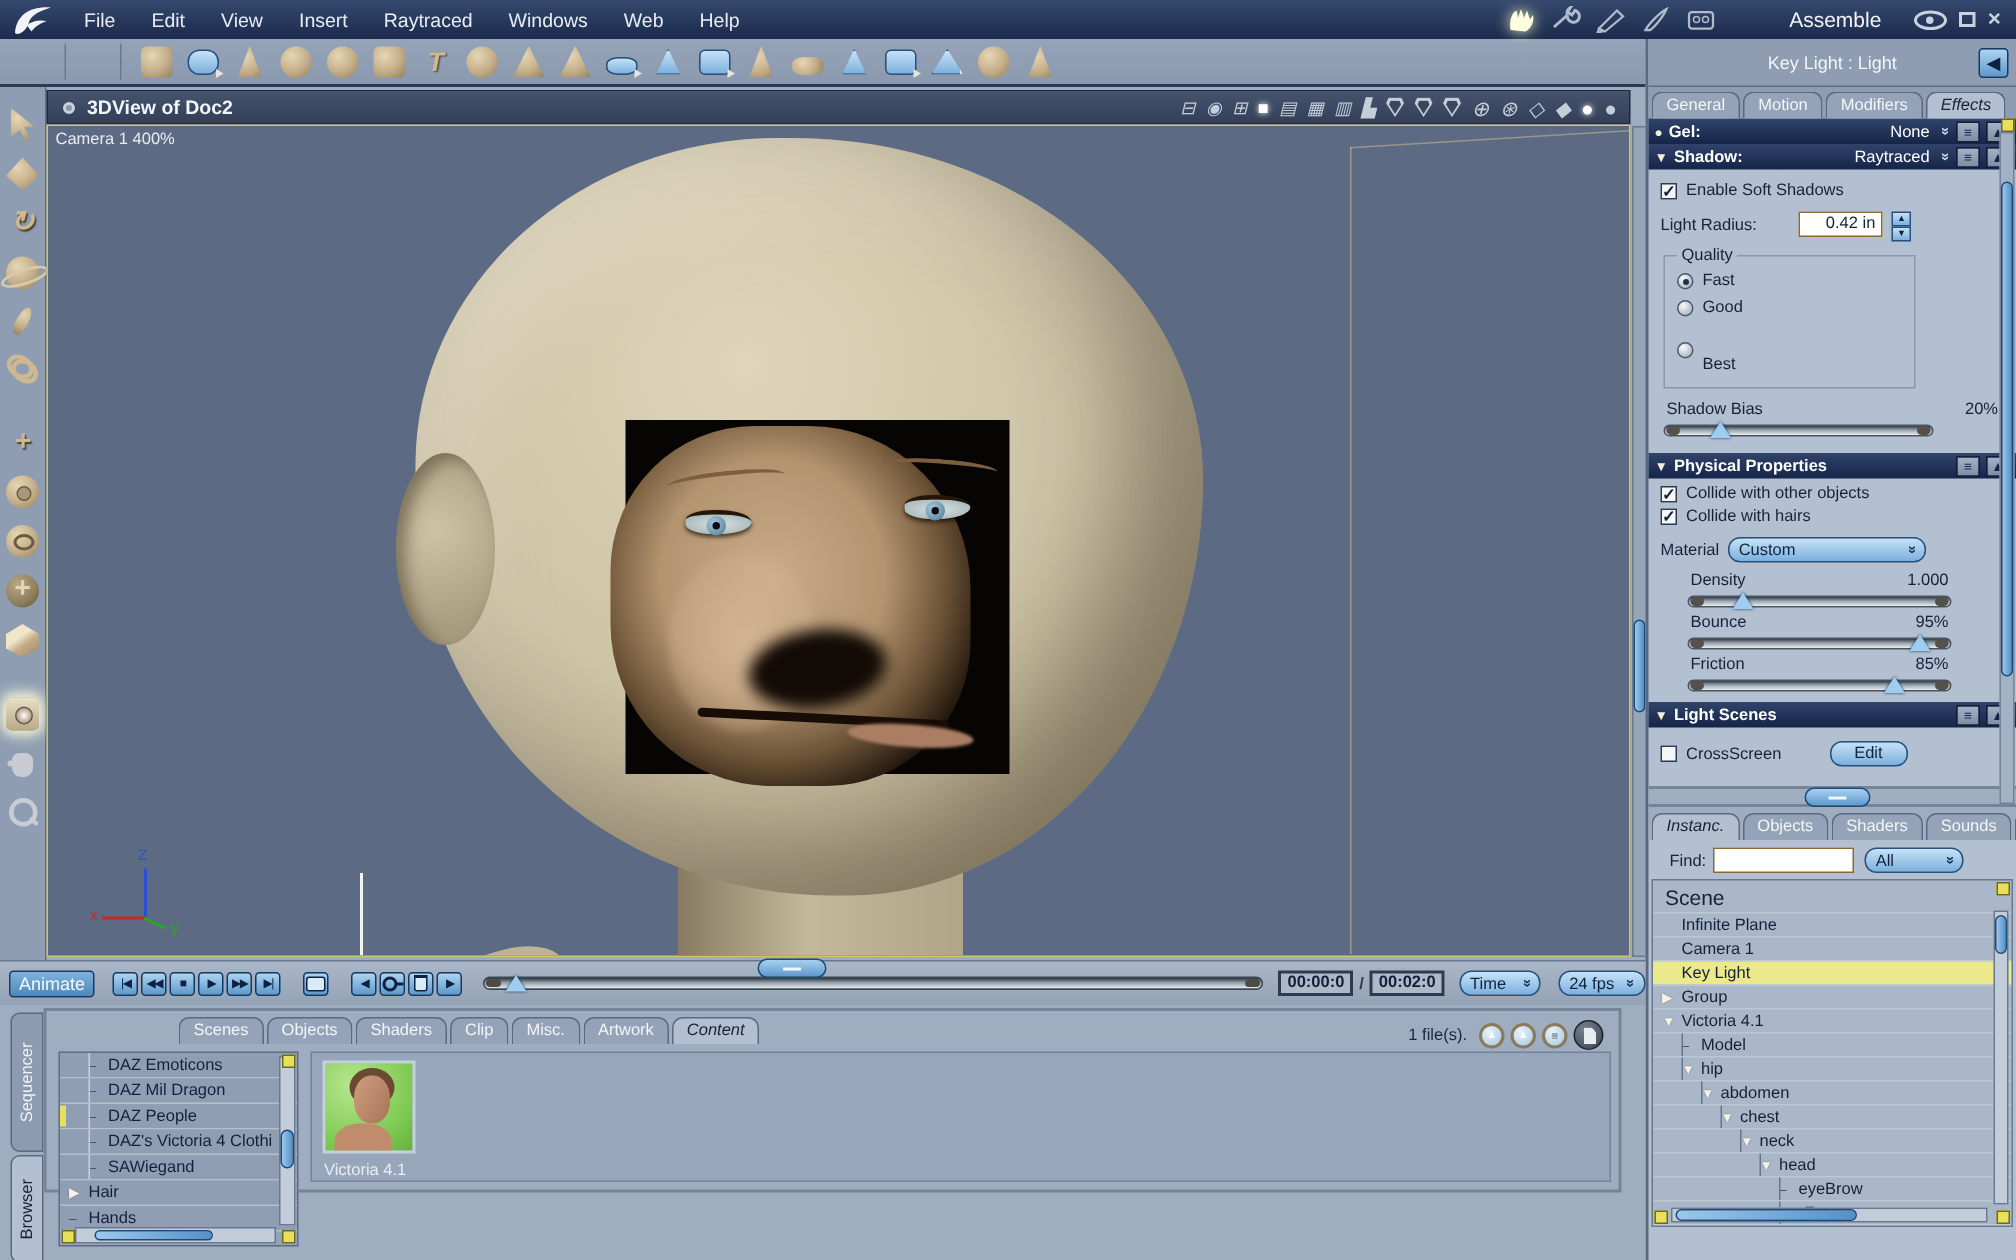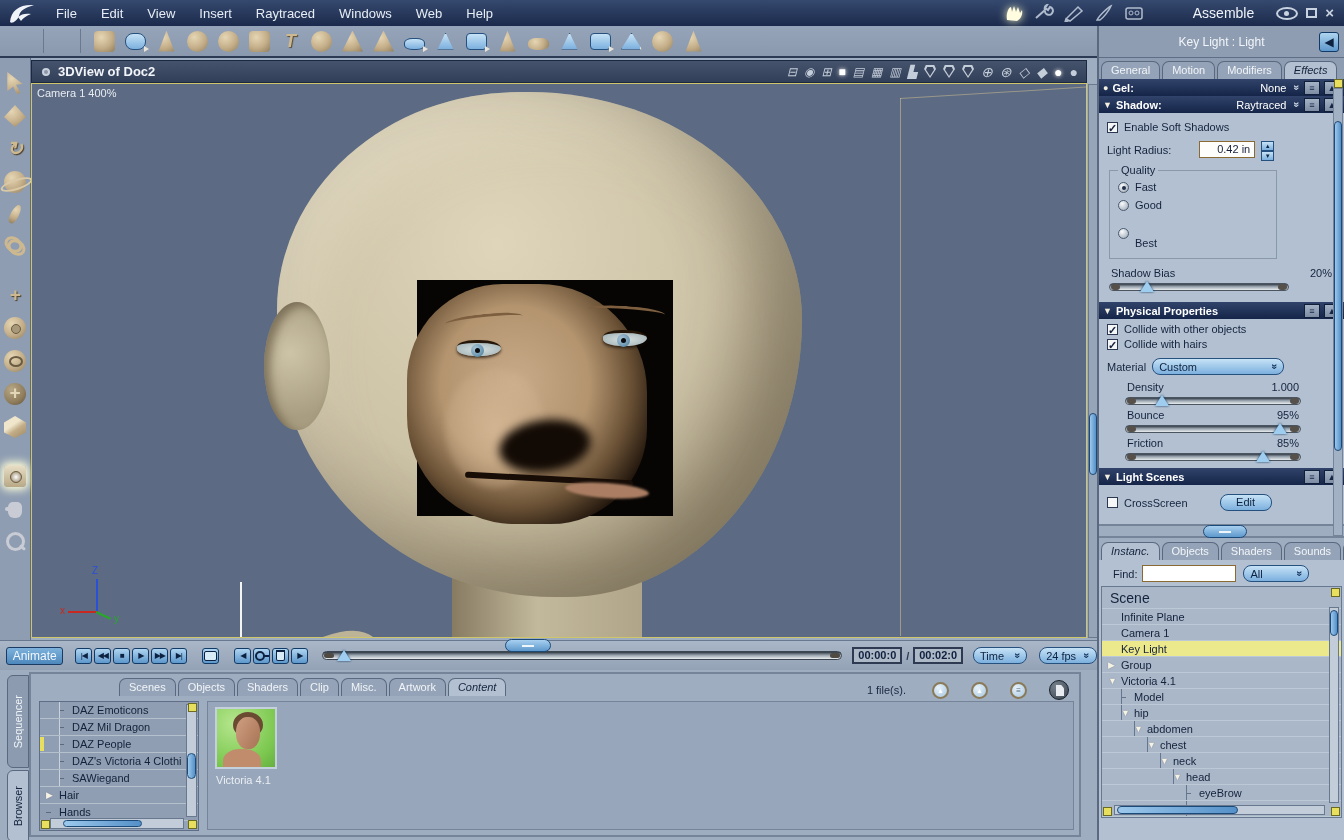--- a/index.html
+++ b/index.html
@@ -237,23 +237,23 @@
   .tr-dd { margin-left:10px; width:56px; justify-content:space-between; }
   .tr-dd2 { margin-left:12px; width:60px; justify-content:space-between; }
 
   
   #bottompanel { position:absolute; left:0; top:670px; width:1097px; height:170px; background:#9fadc0; }
   .vtab { position:absolute; left:7px; width:22px; background:#8c9bb0; border:1px solid #5a6880;
     border-radius:6px 0 0 6px; color:#f0f4f8; font-size:11px; display:flex; align-items:center; justify-content:center; }
   .vtab span { transform:rotate(180deg); writing-mode:vertical-rl; }
   #vtab-browser { top:100px; height:72px; background:#b2c0d2; color:#16233c; }
   #vtab-sequencer { top:5px; height:93px; }
-  #bframe { position:absolute; left:29px; top:2px; width:1052px; height:165px; border:2px solid #76849a; background:#9fadc0; }
+  #bframe { position:absolute; left:29px; top:2px; width:1052px; height:123px; border:2px solid #76849a; background:#9fadc0; }
   #btabs { display:flex; gap:2px; padding:4px 0 0 88px; position:relative; }
-  #bfiles { position:absolute; right:10px; top:6px; display:flex; align-items:center; gap:22px; }
+  #bfiles { position:absolute; right:10px; top:6px; display:flex; align-items:center; gap:4px; }
   #files-label { font-size:11px; color:#1a2740; margin-right:4px; }
   .circ { width:17px; height:17px; border-radius:50%; border:2px solid #8a7a58;
     background:radial-gradient(circle at 35% 30%, #e8f2fa, #a4c6e0); font-size:7px; color:#fff;
     text-align:center; line-height:14px; }
   .circ.lines { font-size:8px; color:#5a6a7c; line-height:13px; }
   #doc-circ { width:20px; height:20px; border-radius:50%; background:radial-gradient(circle at 35% 30%, #76828e, #39434e);
     border:1px solid #1a2028; position:relative; }
   #doc-circ::after { content:""; position:absolute; left:6px; top:4px; width:8px; height:11px; background:#e8ecf0;
     clip-path:polygon(0 0,65% 0,100% 30%,100% 100%,0 100%); }
   #btree { position:absolute; left:8px; top:27px; width:160px; height:130px; background:#93a2b6;

